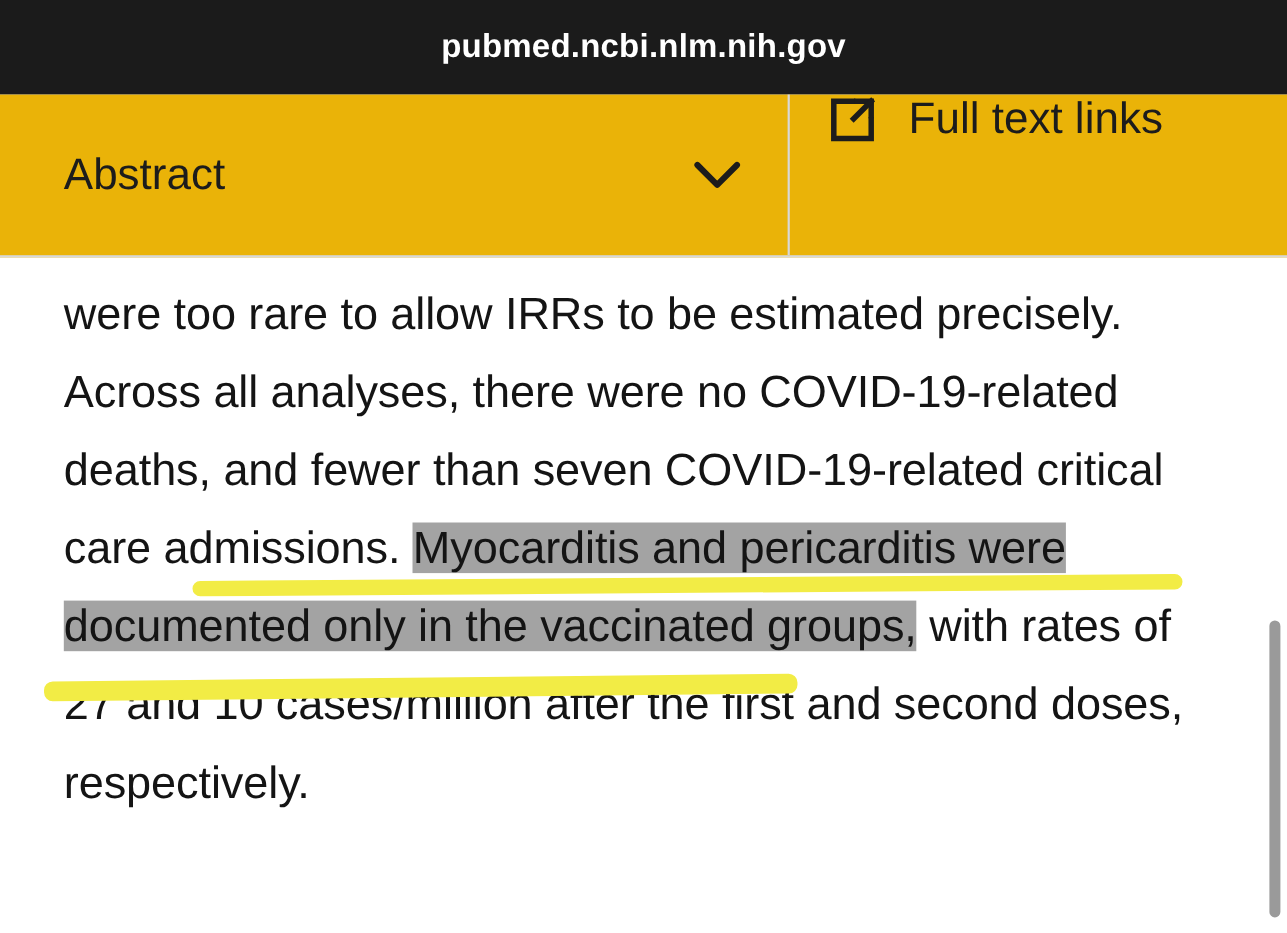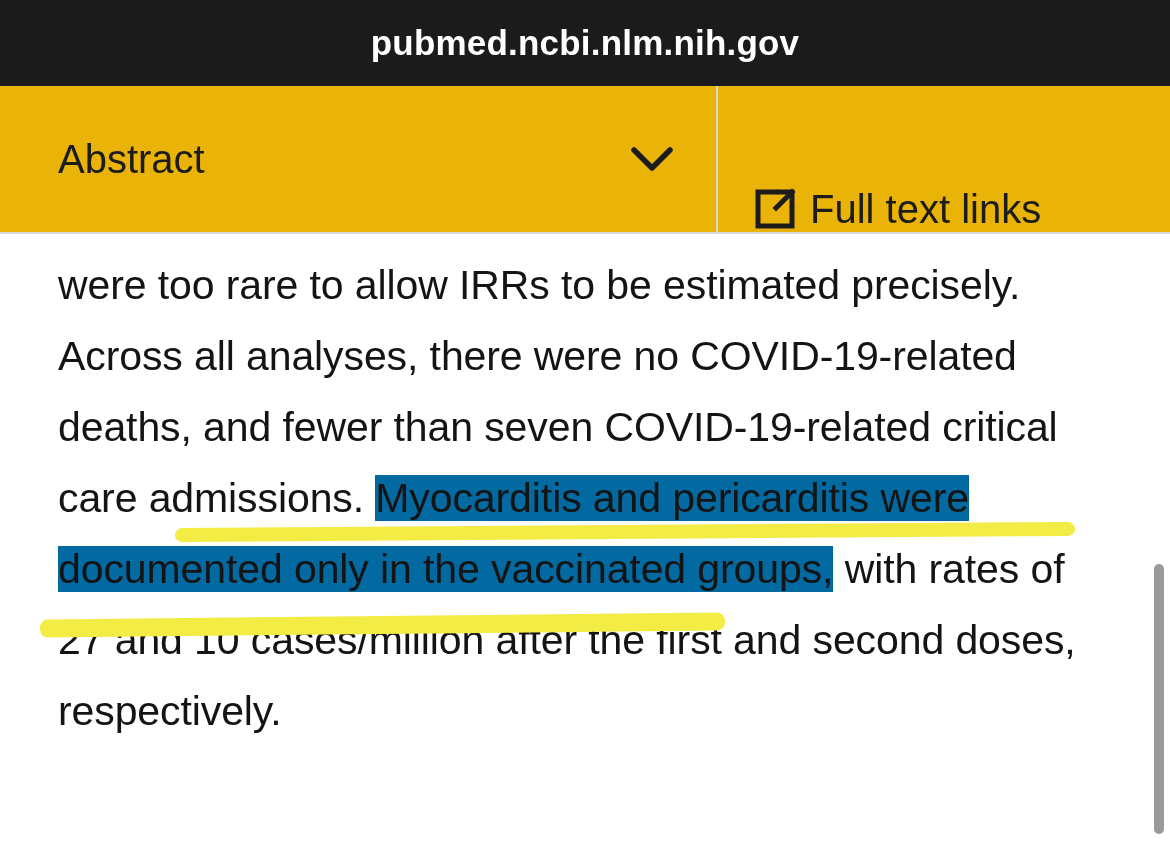--- a/index.html
+++ b/index.html
@@ -18,21 +18,21 @@
   
   .urlbar {
     height: 86px;
     background: #1b1b1b;
     color: #ffffff;
     display: flex;
     align-items: center;
     justify-content: center;
   }
   .urlbar-text {
-    font-size: 35px;
+    font-size: 30px;
     font-weight: bold;
     letter-spacing: 0.2px;
   }
 
   
   .toolbar {
     height: 146px;
     background: #eab308;
     border-bottom: 2px solid #d8d8d8;
     display: flex;
@@ -54,23 +54,23 @@
     font-weight: 400;
   }
   .chev {
     display: block;
     width: 44px;
     height: 30px;
   }
   .toolbar-right {
     flex: 1;
     display: flex;
-    align-items: flex-end;
+    align-items: flex-start;
     padding-left: 34px;
-    gap: 12px;
+    gap: 28px;
     cursor: pointer;
   }
   .toolbar-right .label {
     font-size: 40px;
     color: #1c1c1c;
   }
   .ext-icon {
     width: 46px;
     height: 46px;
     display: block;
@@ -85,21 +85,21 @@
   }
   .para {
     font-size: 41px;
     line-height: 71px;
     color: #141414;
     letter-spacing: -0.1px;
     margin: 0;
     max-width: 1060px;
   }
   mark.hl {
-    background: #0369a1;
+    background: #a3a3a3;
     color: #141414;
     padding: 0;
     box-decoration-break: clone;
     -webkit-box-decoration-break: clone;
   }
   
   .stroke {
     position: absolute;
     background: #f2ec45;
     border-radius: 8px;

